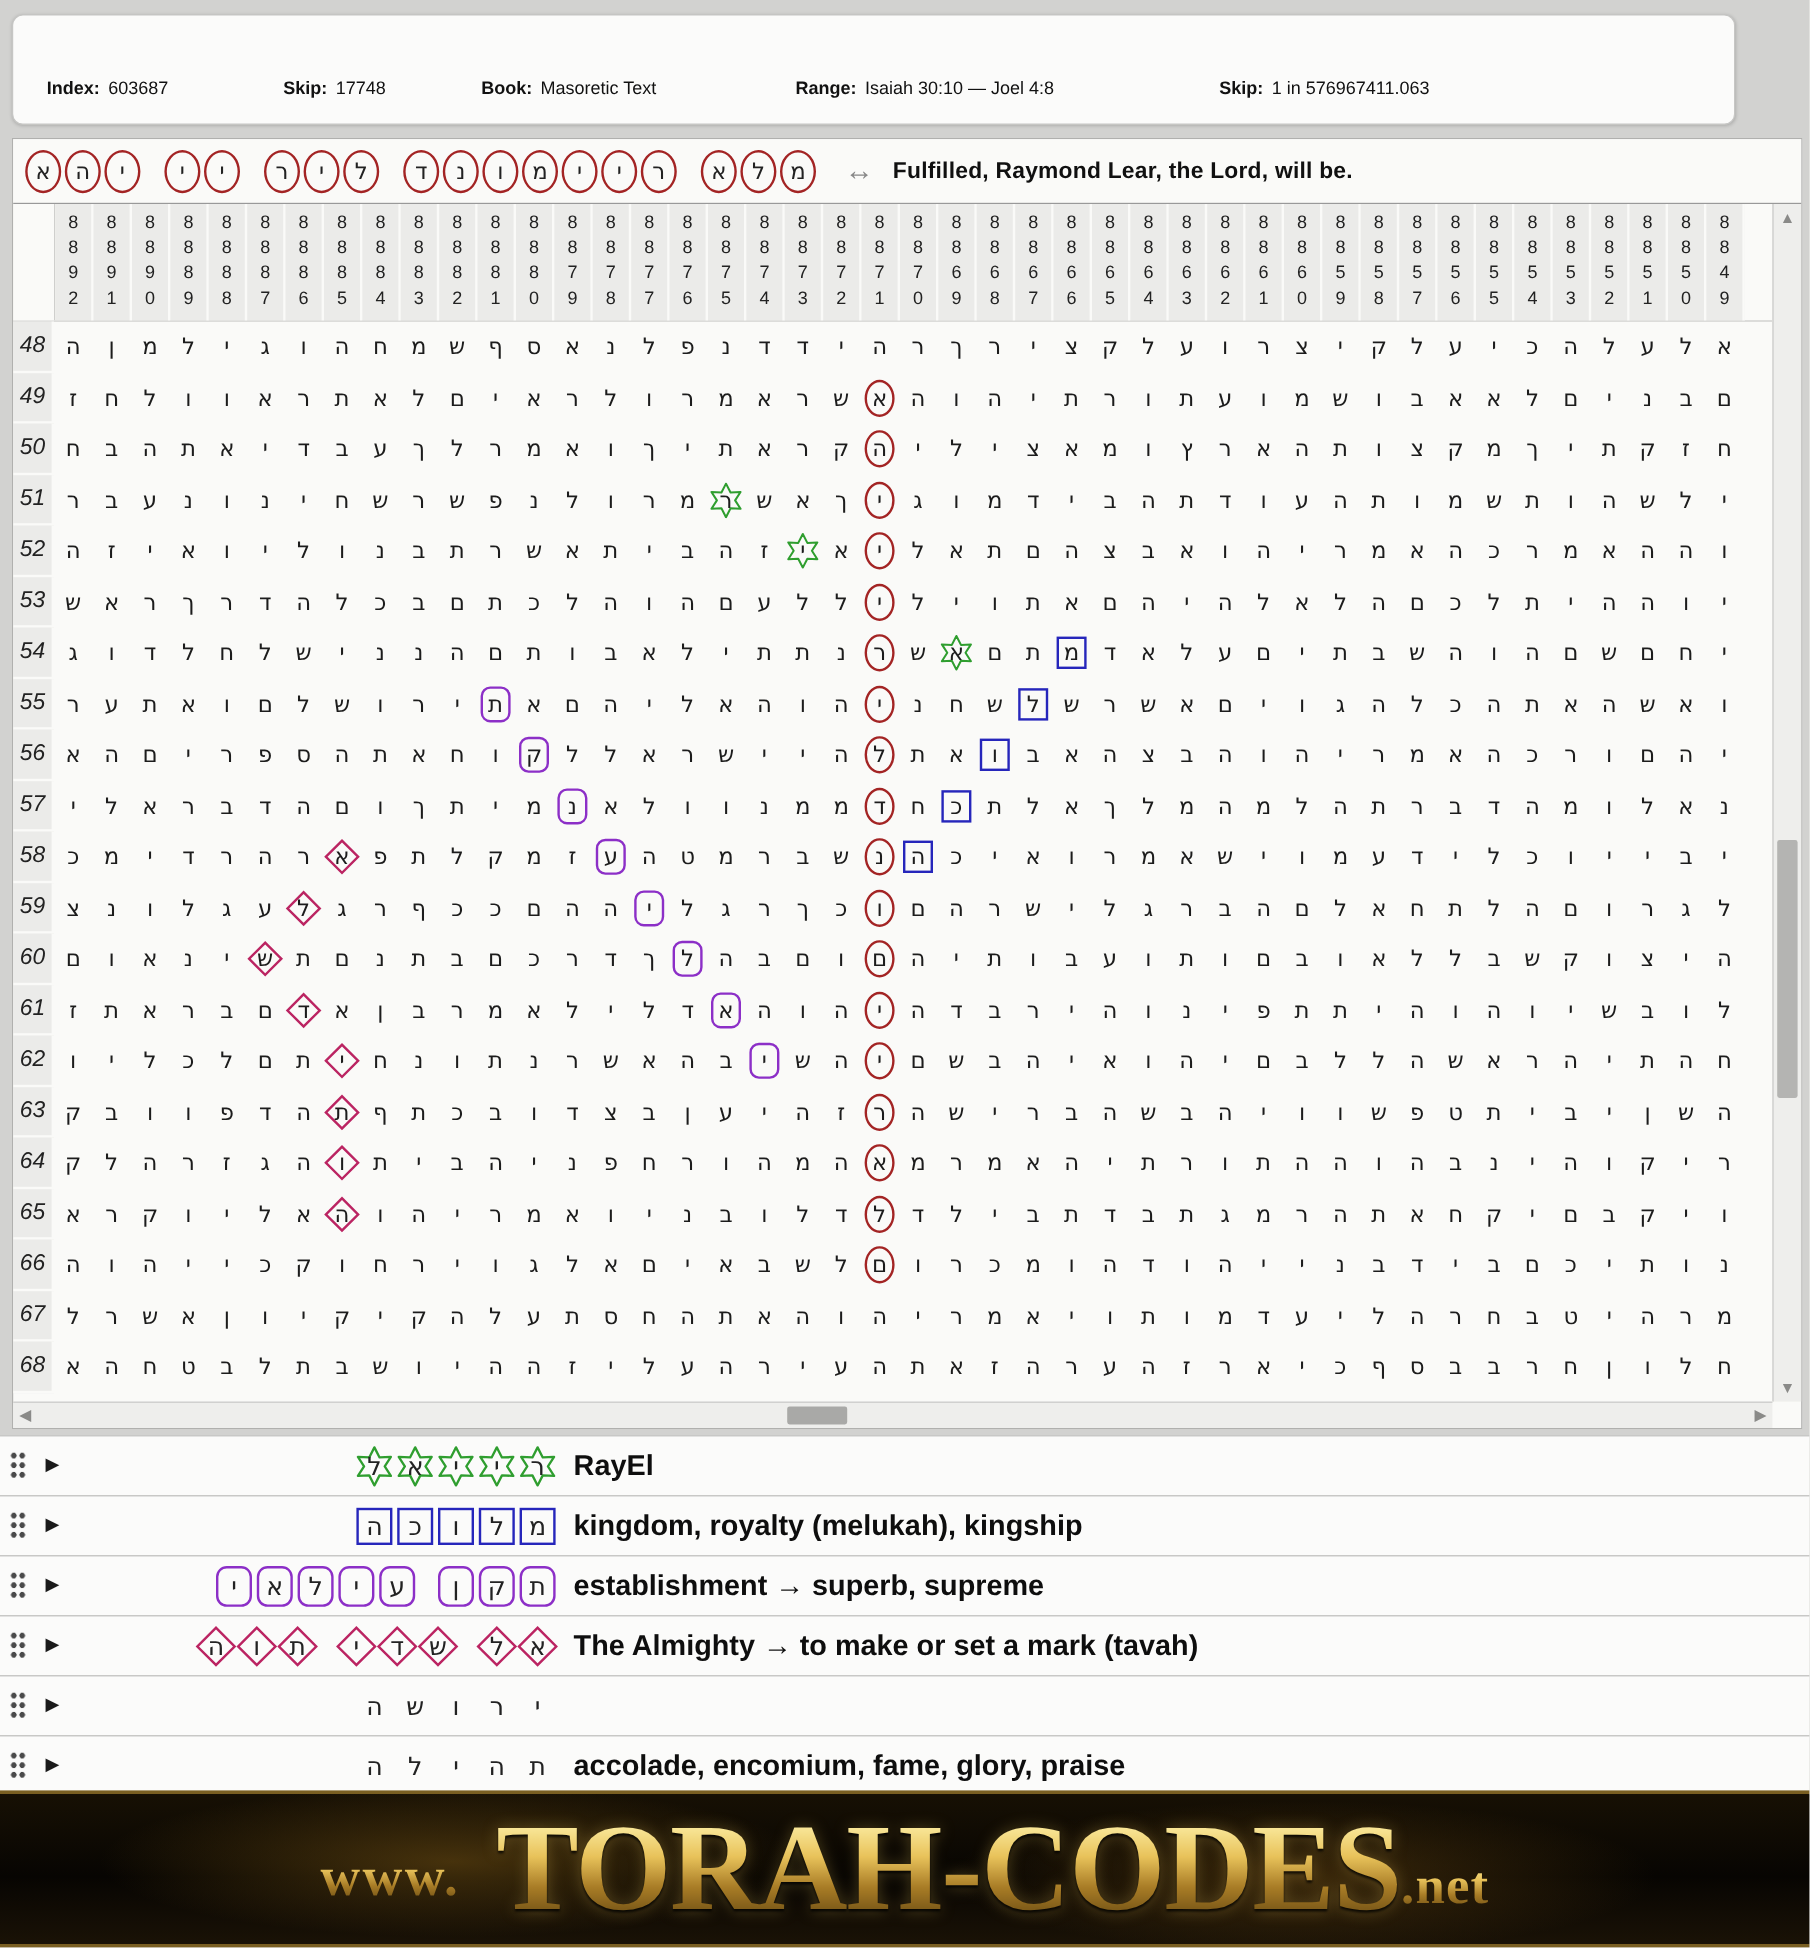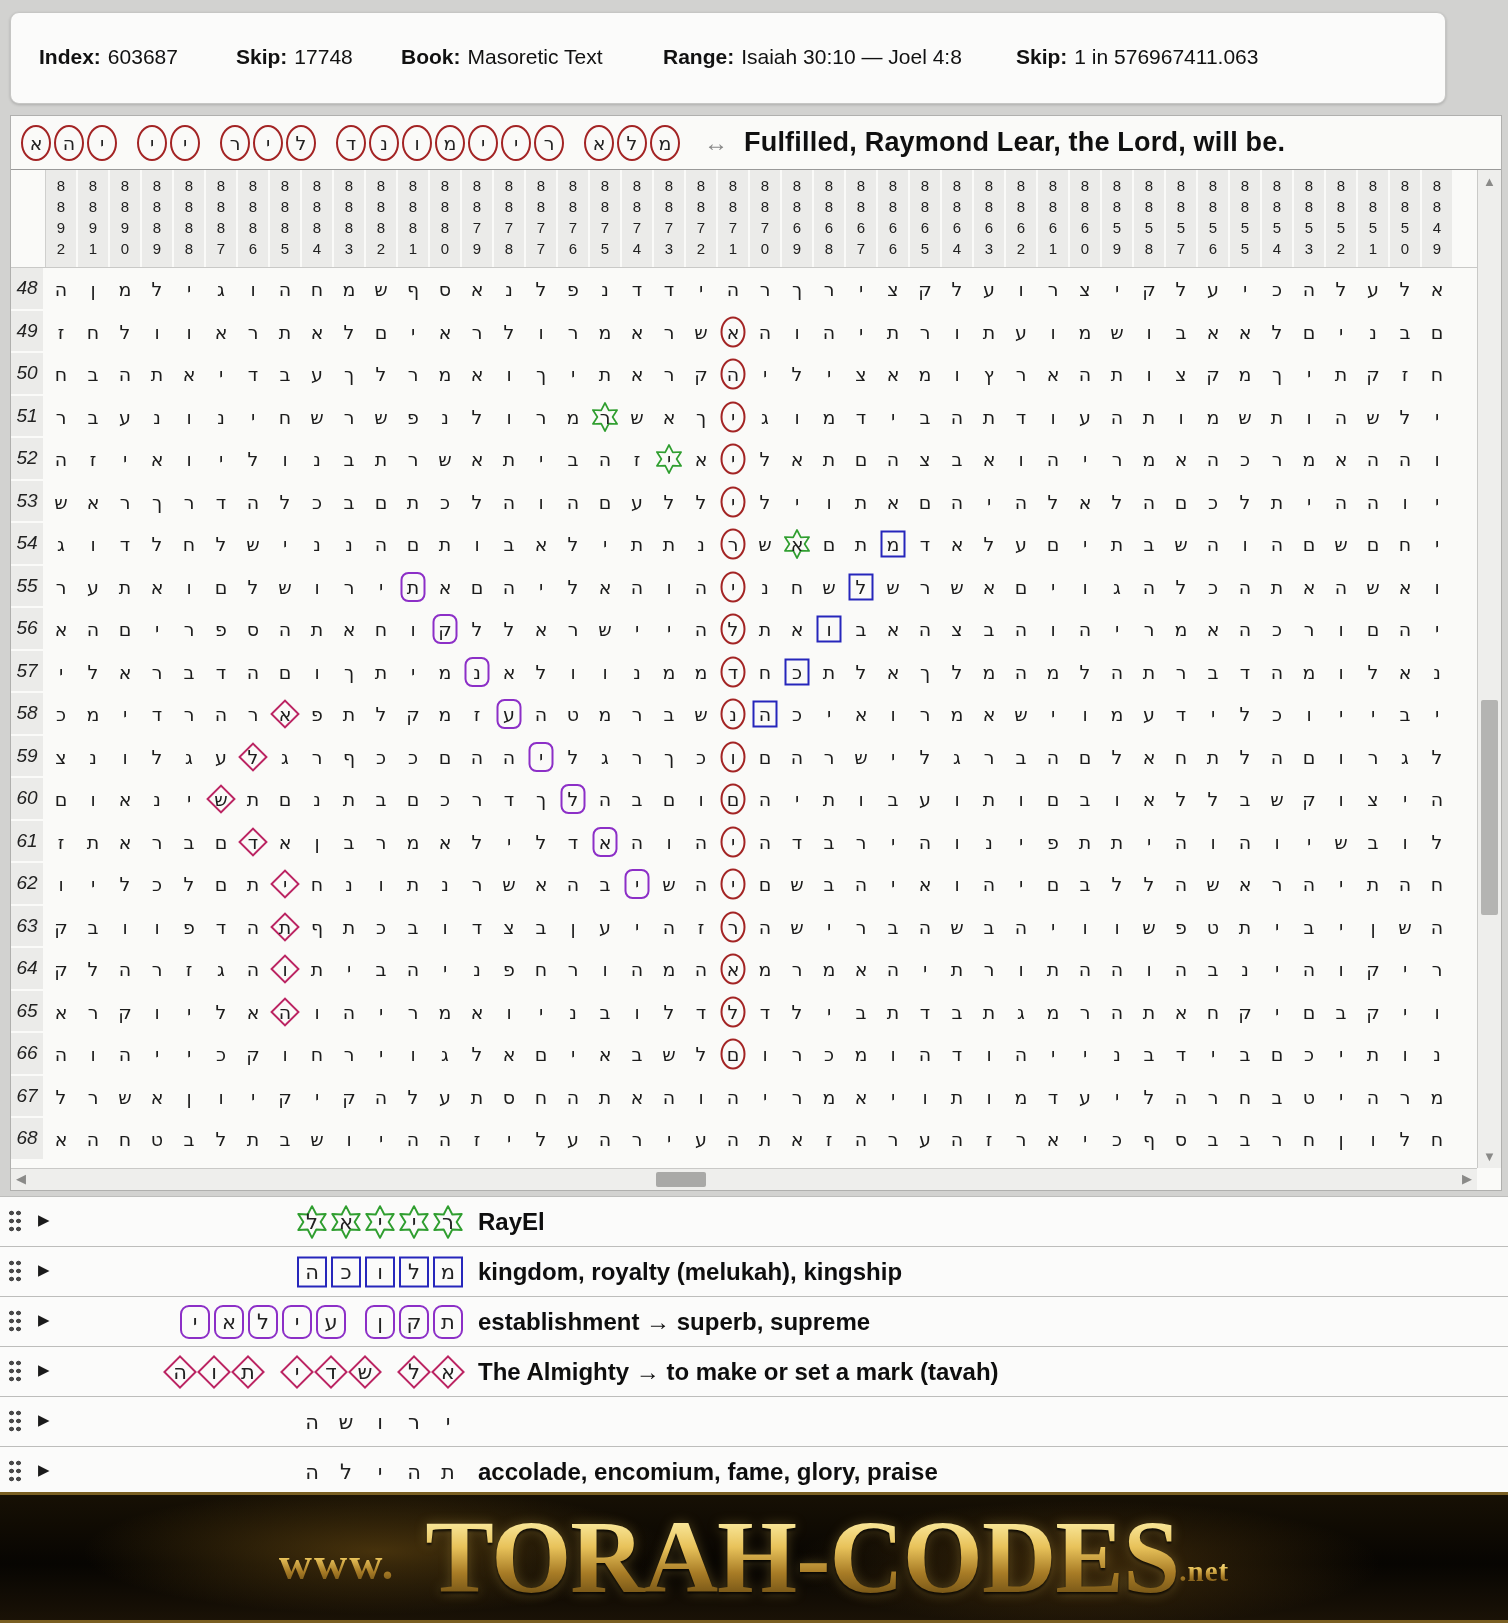--- a/index.html
+++ b/index.html
@@ -6,39 +6,39 @@
   body{
     width:1508px;height:1623px;position:relative;overflow:hidden;
     background:#d2d2d0;font-family:"Liberation Sans",sans-serif;color:#111;
   }
   
   .info-card{
     position:absolute;left:10px;top:12px;width:1434px;height:90px;
     background:#fbfbfa;border:1px solid #c6c6c4;border-radius:9px;
     box-shadow:0 1px 3px rgba(0,0,0,.18);
   }
-  .info-item{position:absolute;top:32px;font-size:21px;white-space:nowrap;}
+  .info-item{position:absolute;top:52px;font-size:15px;white-space:nowrap;}
   .info-item b{font-weight:bold;margin-right:7px;}
   
   .panel{
     position:absolute;left:10px;top:115px;width:1492px;height:1076px;
     background:#fafaf8;border:1px solid #b0b0ae;box-sizing:border-box;
   }
   .term-row{
     height:54px;border-bottom:1px solid #999;display:flex;align-items:center;
     padding-left:10px;box-sizing:border-box;background:#fafaf8;
   }
   .term-group{display:flex;margin-right:17px;}
   .term-circ{
     width:26px;height:32px;border:2px solid #a32424;border-radius:50%;
     display:flex;align-items:center;justify-content:center;
     font-size:19px;color:#222;margin-right:3px;font-family:"DejaVu Sans",sans-serif;
   }
   .term-arrow{font-size:24px;color:#888;margin:0 16px 0 4px;}
-  .term-text{font-size:27px;font-weight:bold;color:#101010;letter-spacing:.2px;}
+  .term-text{font-size:19px;font-weight:bold;color:#101010;letter-spacing:.2px;}
   
   .grid-wrap{position:absolute;left:0;top:54px;right:24px;bottom:22px;overflow:hidden;}
   .hdr-row{display:flex;height:97px;border-bottom:1px solid #c9c9c7;}
   .corner{width:34px;background:#fafaf8;border-right:1px solid #cfcfcd;flex:none;}
   .colh{
     width:32px;flex:none;background:#ebebe9;border-right:2px solid #fafaf8;
     font-size:15px;line-height:21px;text-align:center;color:#222;padding-top:5px;
     box-sizing:border-box;
   }
   .grow{display:flex;height:42.5px;}
@@ -111,21 +111,21 @@
     -webkit-background-clip:text;background-clip:text;color:transparent;
     font-family:"Liberation Serif",serif;font-weight:bold;
   }
   .b-www{font-size:46px;letter-spacing:2px;margin-right:6px;transform:translateY(6px);}
   .b-title{
     font-size:103px;letter-spacing:-1px;line-height:1;
     text-shadow:0 0 1px rgba(0,0,0,.0);
     filter:drop-shadow(0 2px 1px rgba(0,0,0,.8)) drop-shadow(0 0 6px rgba(255,215,100,.25));
     margin-left:24px;
   }
-  .b-net{font-size:29px;letter-spacing:1px;transform:translateY(14px);}
+  .b-net{font-size:44px;letter-spacing:1px;transform:translateY(14px);}
 </style>
 </head>
 <body>
 
 <div class="info-card">
   <span class="info-item" style="left:28px"><b>Index:</b><span>603687</span></span>
   <span class="info-item" style="left:225px"><b>Skip:</b><span>17748</span></span>
   <span class="info-item" style="left:390px"><b>Book:</b><span>Masoretic Text</span></span>
   <span class="info-item" style="left:652px"><b>Range:</b><span>Isaiah 30:10 — Joel 4:8</span></span>
   <span class="info-item" style="left:1005px"><b>Skip:</b><span>1 in 576967411.063</span></span>

